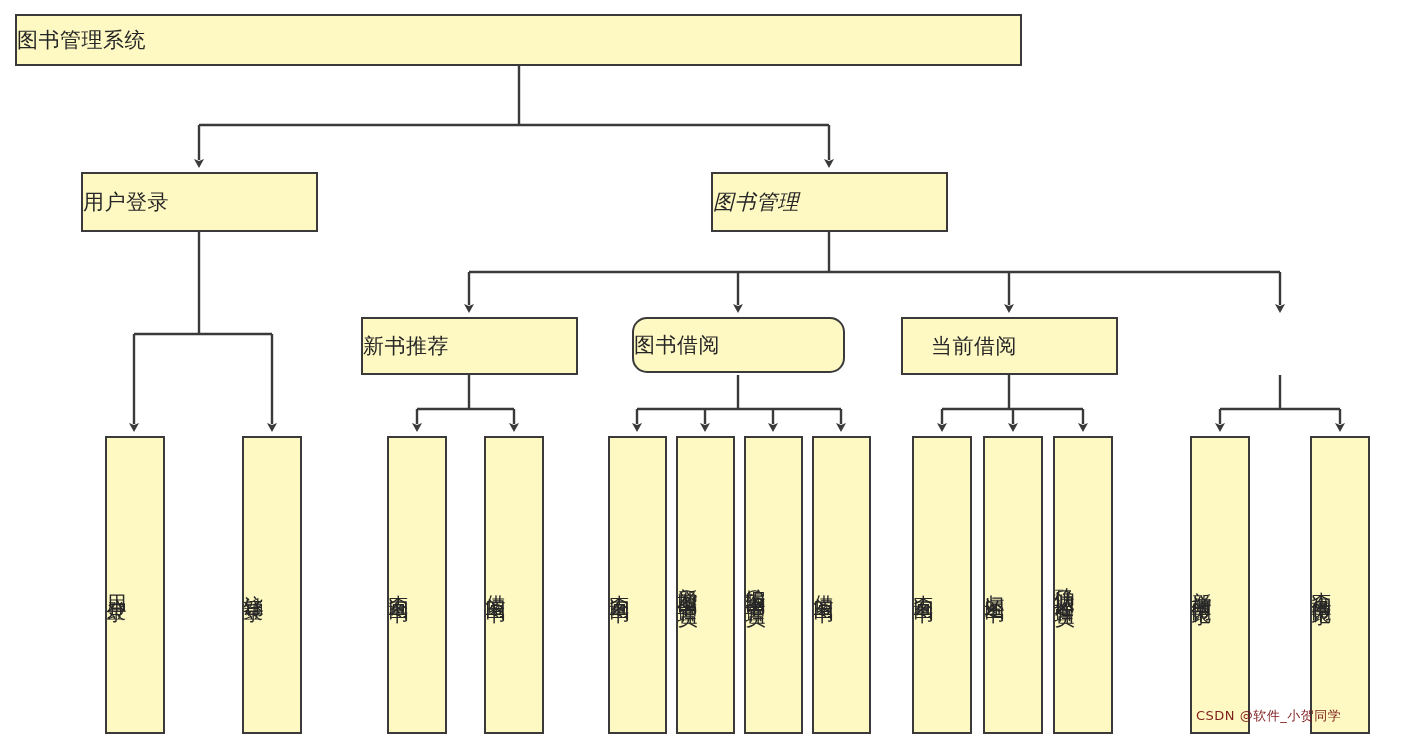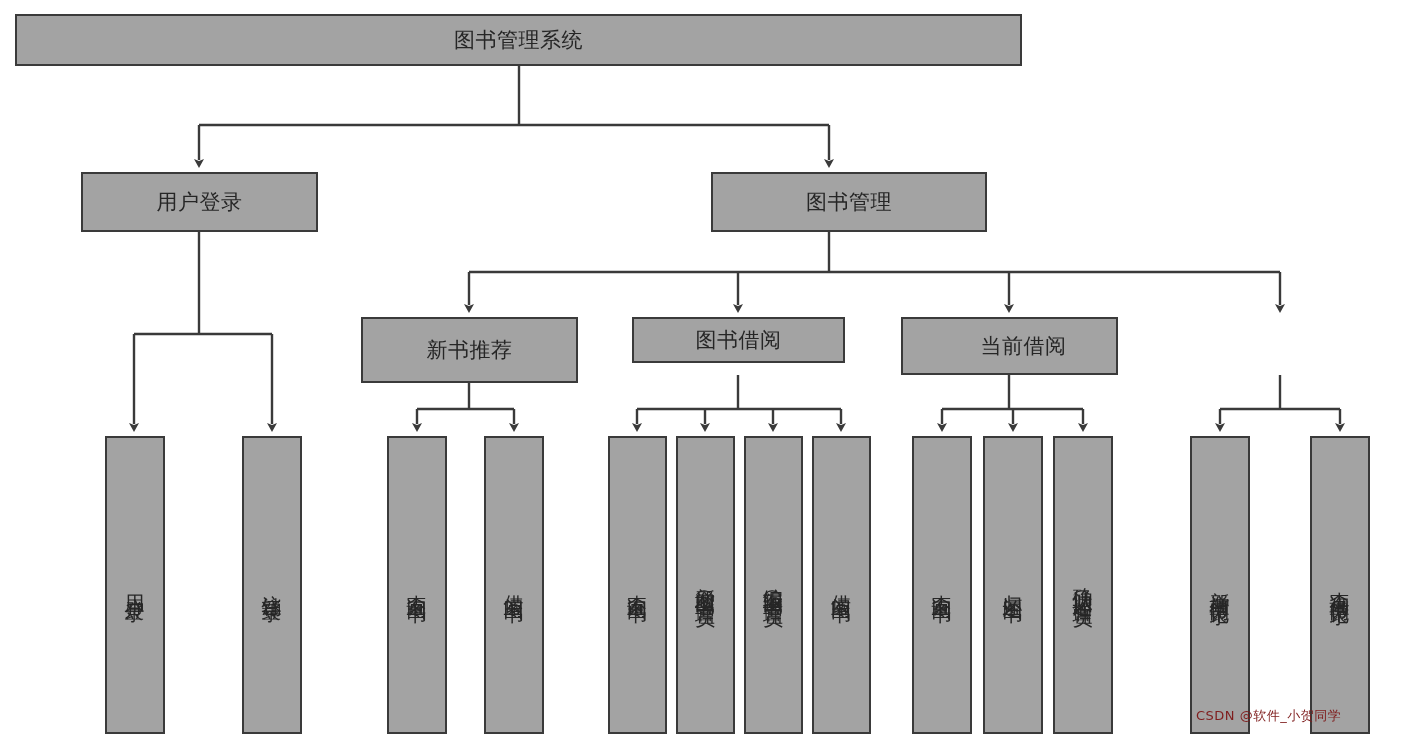--- a/index.html
+++ b/index.html
@@ -21,24 +21,24 @@
     position: absolute;
     left: 0;
     top: 0;
     width: 1405px;
     height: 747px;
   }
   .node {
     position: absolute;
     box-sizing: border-box;
     border: 2px solid #3a3a3a;
-    background: #a3a3a3;
+    background: #fef9c3;
     display: flex;
     align-items: center;
-    justify-content: center;
+    justify-content: flex-start;
     color: #1b1b1b;
   }
   .node-label {
     font-size: 21px;
     line-height: 1.15;
     letter-spacing: 0.5px;
     white-space: nowrap;
     color: #262626;
   }
   .node.leaf {
@@ -116,28 +116,28 @@
     </g>
   </svg>
 
   <div class="node root" style="left:15px; top:14px; width:1007px; height:52px;">
     <span class="node-label">图书管理系统</span>
   </div>
 
   <div class="node" style="left:81px; top:172px; width:237px; height:60px;">
     <span class="node-label">用户登录</span>
   </div>
-  <div class="node" style="left:711px; top:172px; width:276px; height:60px;">
+  <div class="node" style="left:711px; top:172px; width:237px; height:60px;font-style:italic;">
     <span class="node-label">图书管理</span>
   </div>
 
-  <div class="node" style="left:361px; top:317px; width:217px; height:66px;">
+  <div class="node" style="left:361px; top:317px; width:217px; height:58px;">
     <span class="node-label">新书推荐</span>
   </div>
-  <div class="node" style="left:632px; top:317px; width:213px; height:46px;">
+  <div class="node" style="left:632px; top:317px; width:213px; height:56px;border-radius:15px;">
     <span class="node-label">图书借阅</span>
   </div>
   <div class="node" style="left:901px; top:317px; width:217px; height:58px;padding-left:28px;">
     <span class="node-label">当前借阅</span>
   </div>
 
   <div class="node leaf" style="left:105px; top:436px; width:60px; height:298px;">
     <span class="node-label">用户登录</span>
   </div>
   <div class="node leaf" style="left:242px; top:436px; width:60px; height:298px;">

